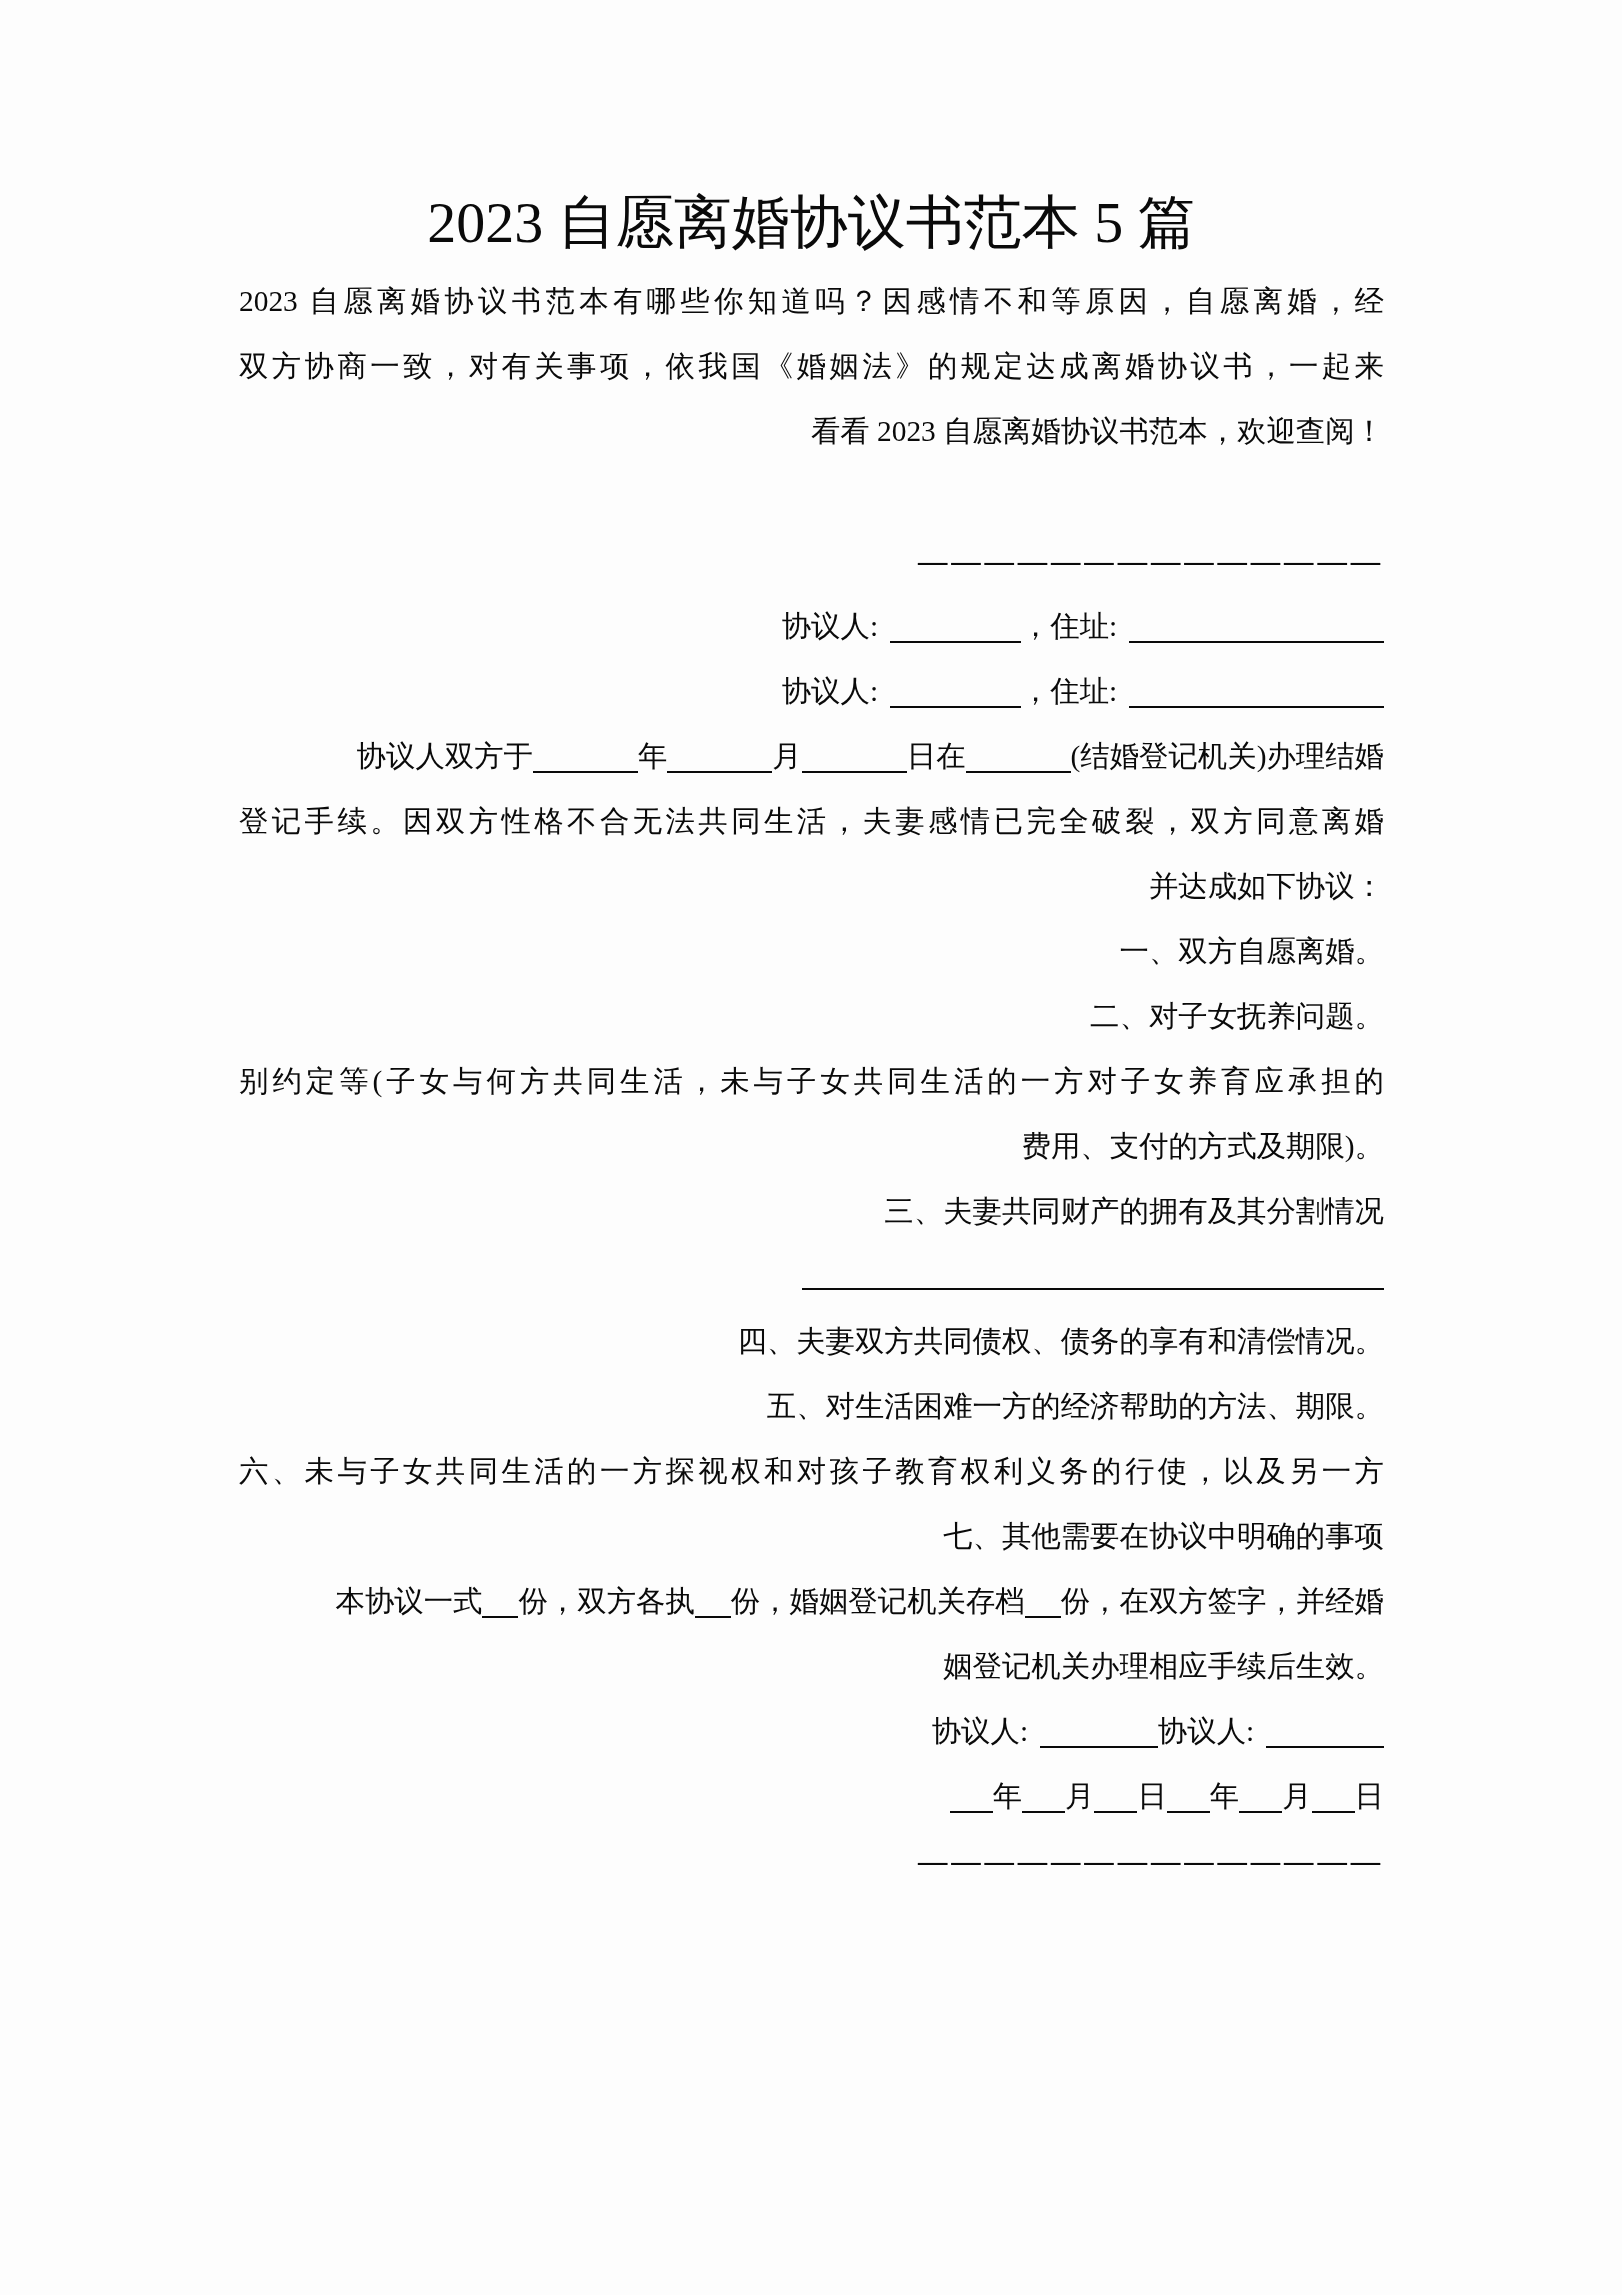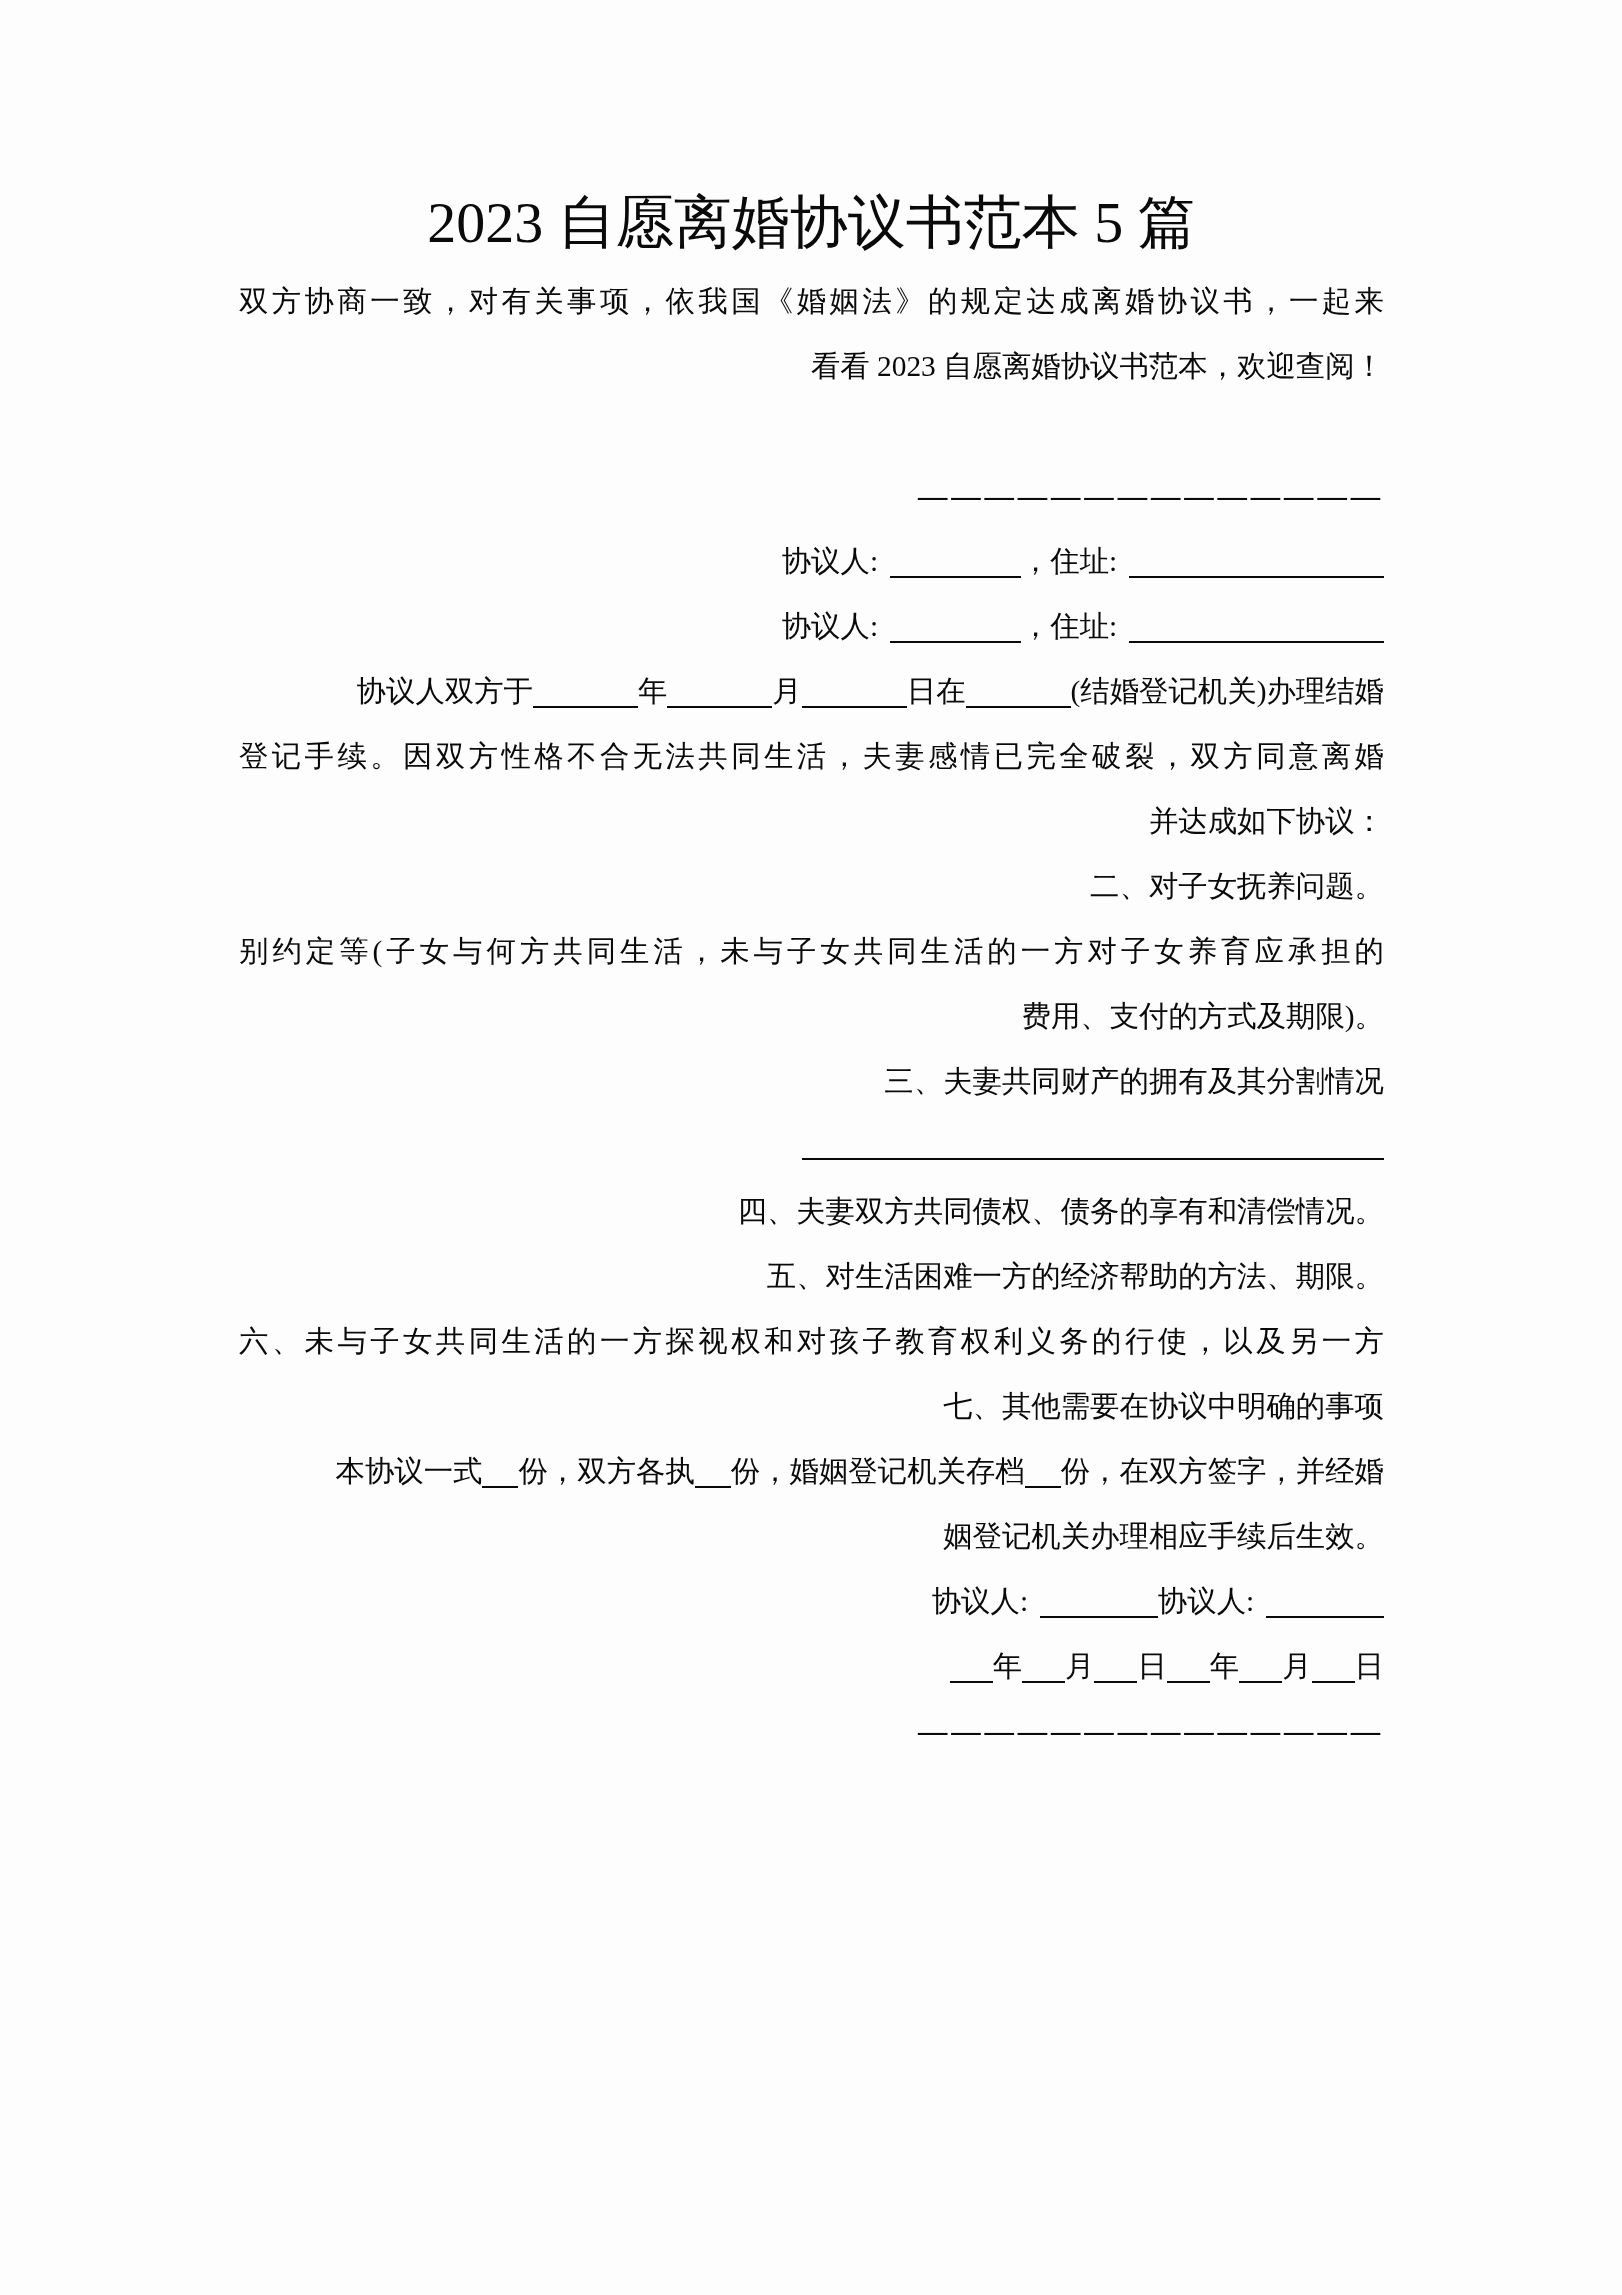--- a/index.html
+++ b/index.html
@@ -70,20 +70,21 @@
   }
   .gap-sm { display: inline-block; width: 11.8px; }
 </style>
 </head>
 <body>
 
 <div class="page">
 
   <h1 class="doc-title">2023 自愿离婚协议书范本 5 篇</h1>
 
+  <div class="row fill">2023 自愿离婚协议书范本有哪些你知道吗？因感情不和等原因，自愿离婚，经</div>
   <div class="row fill">双方协商一致，对有关事项，依我国《婚姻法》的规定达成离婚协议书，一起来</div>
   <div class="row">看看 2023 自愿离婚协议书范本，欢迎查阅！</div>
 
   <div class="row spacer"></div>
 
   <div class="row dash-row">——————————————</div>
 
   <div class="row">
     <span>协议人:</span><span class="gap-sm"></span><span class="blank w200"></span><span>，</span><span>住址:</span><span class="gap-sm"></span><span class="blank w390"></span>
   </div>
@@ -91,20 +92,21 @@
   <div class="row">
     <span>协议人:</span><span class="gap-sm"></span><span class="blank w200"></span><span>，</span><span>住址:</span><span class="gap-sm"></span><span class="blank w390"></span>
   </div>
 
   <div class="row">
     <span>协议人双方于</span><span class="blank w160"></span><span>年</span><span class="blank w160"></span><span>月</span><span class="blank w160"></span><span>日在</span><span class="blank w160"></span><span>(结婚登记机关)办理结婚</span>
   </div>
   <div class="row fill">登记手续。因双方性格不合无法共同生活，夫妻感情已完全破裂，双方同意离婚</div>
   <div class="row">并达成如下协议：</div>
 
+  <div class="row">一、双方自愿离婚。</div>
   <div class="row">二、对子女抚养问题。</div>
   <div class="row fill">别约定等(子女与何方共同生活，未与子女共同生活的一方对子女养育应承担的</div>
   <div class="row">费用、支付的方式及期限)。</div>
   <div class="row">三、夫妻共同财产的拥有及其分割情况</div>
 
   <div class="row">
     <span class="mid-underline"></span>
   </div>
 
   <div class="row">四、夫妻双方共同债权、债务的享有和清偿情况。</div>

